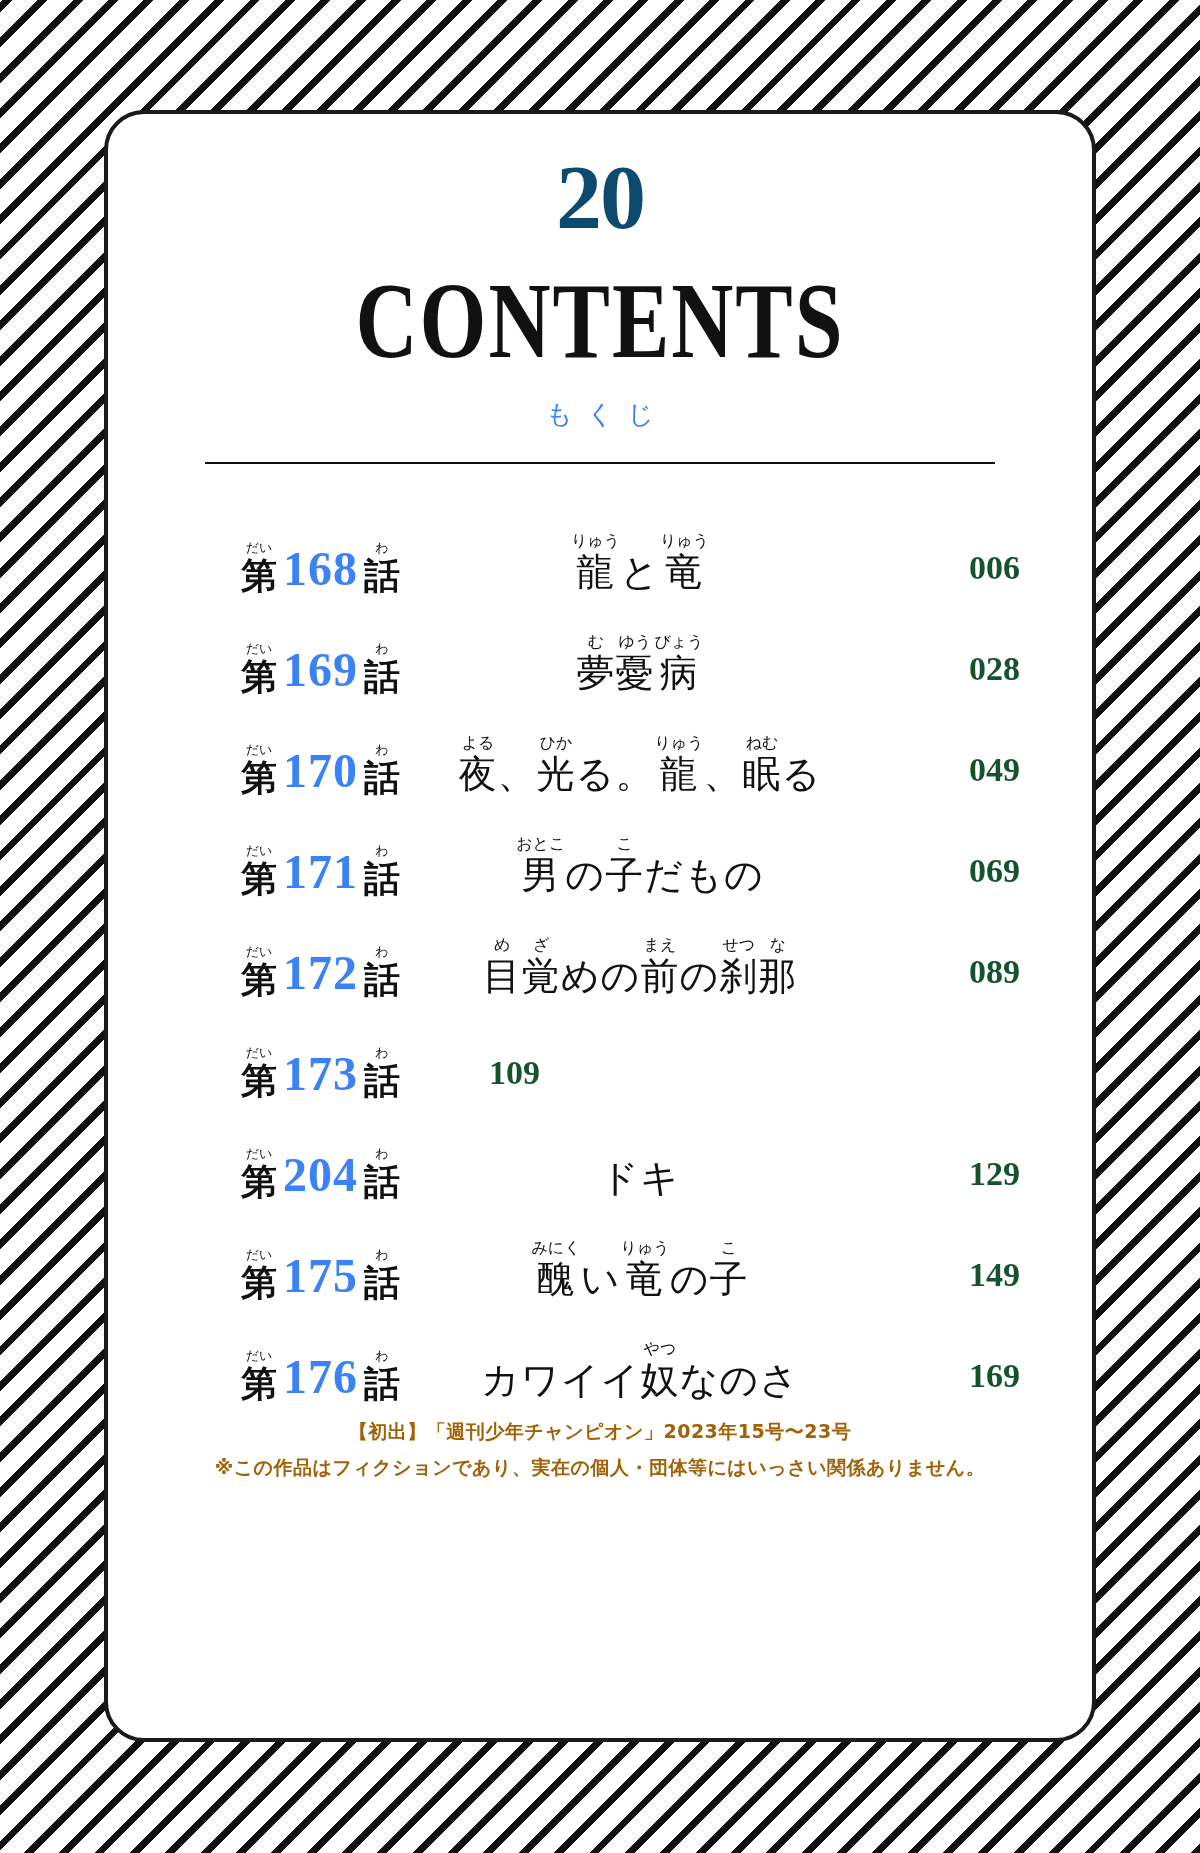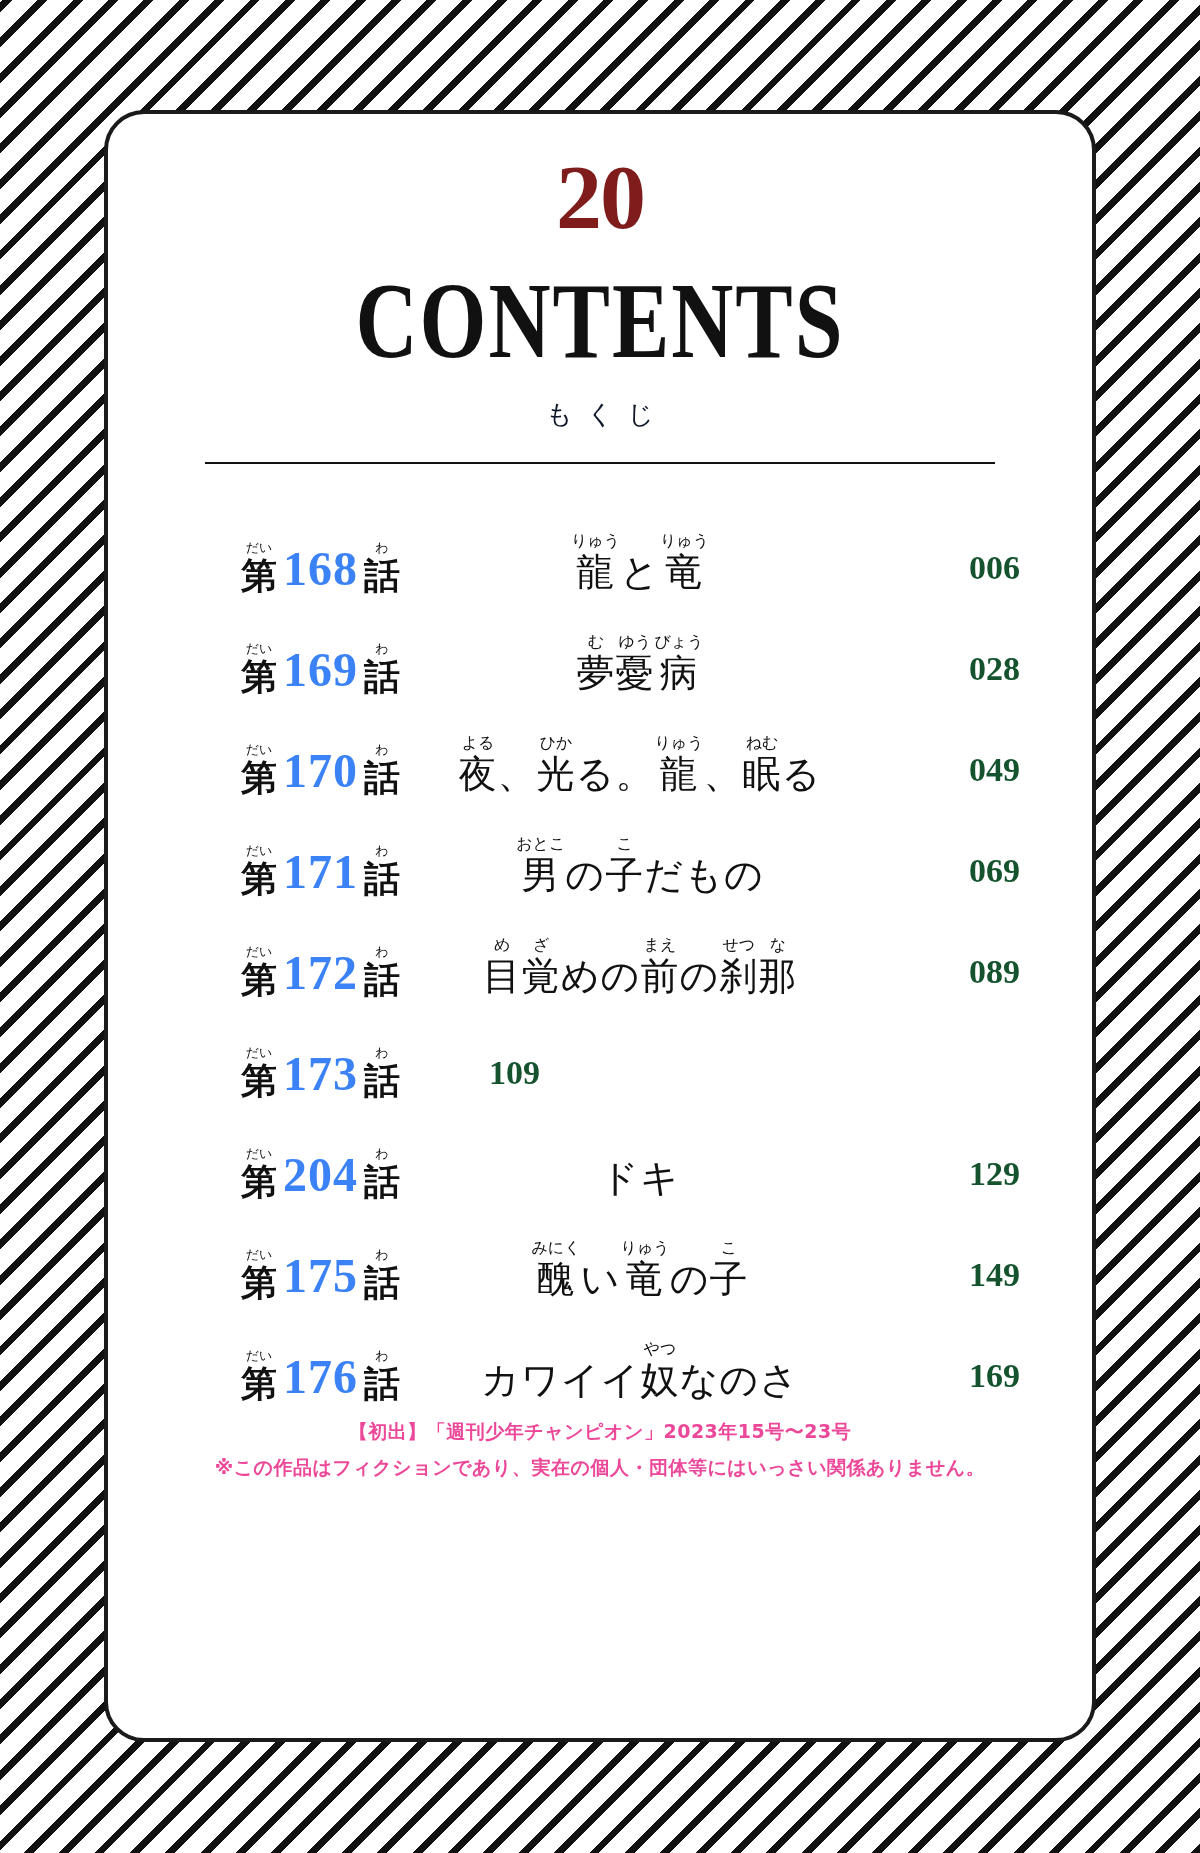--- a/index.html
+++ b/index.html
@@ -46,21 +46,21 @@
 
   
   .vol-number {
     text-align: center;
     margin-top: 42px;
     font-family: "Liberation Serif", serif;
     font-weight: bold;
     font-size: 92px;
     line-height: 0.9;
     letter-spacing: -2px;
-    color: #7f1d1d;
+    color: #0c4a6e;
   }
 
   .contents-title {
     text-align: center;
     margin-top: 28px;
     font-family: "Liberation Serif", serif;
     font-weight: bold;
     font-size: 86px;
     letter-spacing: 2px;
     line-height: 1;
@@ -94,21 +94,21 @@
     opacity: 0;
   }
 
   .contents-sub {
     text-align: center;
     margin-top: 14px;
     font-family: "DejaVu Sans", sans-serif;
     font-size: 26px;
     letter-spacing: 14px;
     text-indent: 14px;
-    color: #0f172a;
+    color: #3b82f6;
   }
 
   .rule {
     width: 790px;
     height: 2px;
     background: #111111;
     margin: 30px auto 0 auto;
   }
 
   
@@ -208,21 +208,21 @@
     color: #14532d;
     padding-bottom: 6px;
     padding-right: 10px;
   }
 
   
   .footer {
     margin-top: 18px;
     text-align: center;
     font-family: "DejaVu Sans", sans-serif;
-    color: #ec4899;
+    color: #a16207;
   }
   .footer .line1 {
     font-size: 19px;
     font-weight: bold;
     letter-spacing: 0.5px;
   }
   .footer .line2 {
     font-size: 19px;
     font-weight: bold;
     letter-spacing: 0.5px;

